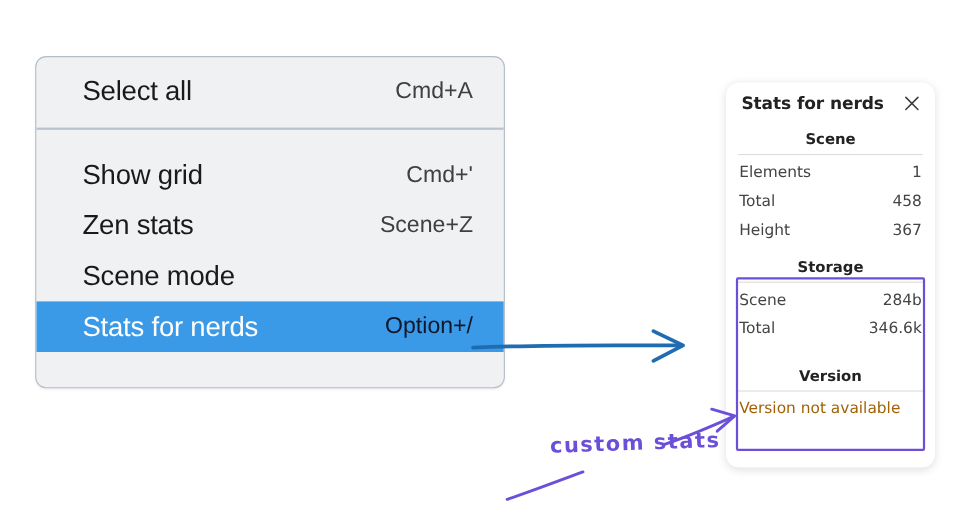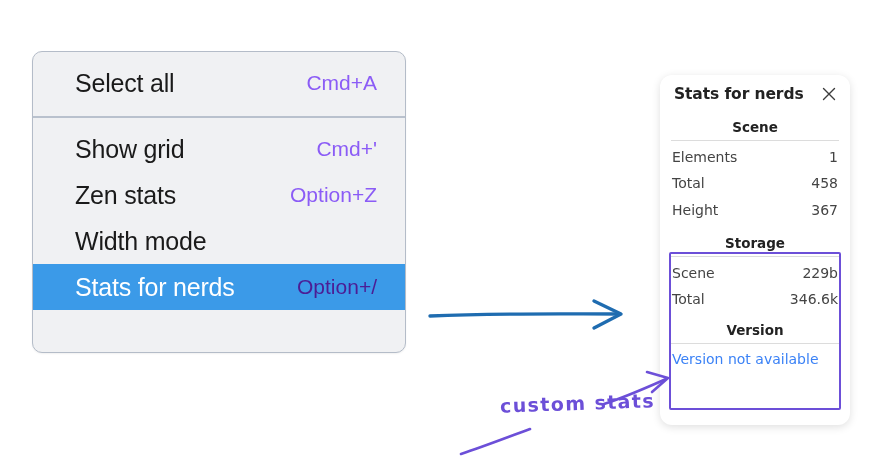--- a/index.html
+++ b/index.html
@@ -14,31 +14,31 @@
     overflow: hidden;
     font-family: "Liberation Sans", sans-serif;
     -webkit-font-smoothing: antialiased;
   }
 
   
   #context-menu {
     position: absolute;
     left: 32px;
     top: 51px;
-    width: 374px;
+    width: 427px;
     height: 302px;
     background: #f0f1f3;
     border: 1px solid #b4bcc8;
     border-radius: 10px;
     box-sizing: border-box;
     overflow: hidden;
     box-shadow: 0 1px 2px rgba(0,0,0,0.06);
   }
   .menu-group {
-    padding: 8px 0;
+    padding: 18px 0;
   }
   .menu-group.first {
     border-bottom: 2px solid #b9c1cd;
     padding: 8px 0 10px 0;
   }
   .menu-row {
     display: flex;
     align-items: center;
     height: 46px;
     padding: 0 28px 0 42px;
@@ -47,28 +47,28 @@
   }
   .menu-row .label {
     font-size: 25px;
     color: #1a1a1a;
     letter-spacing: -0.2px;
     white-space: nowrap;
   }
   .menu-row .shortcut {
     margin-left: auto;
     font-size: 21px;
-    color: #8b5cf6;
+    color: #404040;
     white-space: nowrap;
   }
   .menu-row.selected {
     background: #3b9ae8;
   }
   .menu-row.selected .label { color: #ffffff; }
-  .menu-row.selected .shortcut { color: #4c1d95; }
+  .menu-row.selected .shortcut { color: #0f172a; }
 
   
   #stats-panel {
     position: absolute;
     left: 660px;
     top: 75px;
     width: 190px;
     height: 350px;
     background: #ffffff;
     border-radius: 12px;
@@ -117,21 +117,21 @@
     justify-content: space-between;
     font-size: 14px;
     color: #444444;
     padding: 3px 3px 3px 3px;
     line-height: 1.45;
     text-align: right;
   }
   .stat-row .v { font-variant-numeric: tabular-nums; }
   .stat-note {
     font-size: 14px;
-    color: #3b82f6;
+    color: #a16207;
     padding: 4px 15px 3px 3px;
   }
 
   
   #custom-stats-box {
     position: absolute;
     left: 669px;
     top: 252px;
     width: 172px;
     height: 158px;
@@ -173,24 +173,24 @@
     </div>
   </div>
 
   <div class="menu-group">
     <div class="menu-row">
       <span class="label">Show grid</span>
       <span class="shortcut">Cmd+'</span>
     </div>
     <div class="menu-row">
       <span class="label">Zen stats</span>
-      <span class="shortcut">Option+Z</span>
-    </div>
-    <div class="menu-row">
-      <span class="label">Width mode</span>
+      <span class="shortcut">Scene+Z</span>
+    </div>
+    <div class="menu-row">
+      <span class="label">Scene mode</span>
     </div>
     <div class="menu-row selected">
       <span class="label">Stats for nerds</span>
       <span class="shortcut">Option+/</span>
     </div>
   </div>
 
 </div>
 
 <div id="stats-panel">
@@ -219,29 +219,29 @@
       <span class="k">Height</span>
       <span class="v">367</span>
     </div>
   </div>
 
   <div style="margin-top:6px;">
     <div class="section-head">Storage</div>
     <div class="section-rule"></div>
     <div class="stat-row">
       <span class="k">Scene</span>
-      <span class="v">229b</span>
+      <span class="v">284b</span>
     </div>
     <div class="stat-row">
       <span class="k">Total</span>
       <span class="v">346.6k</span>
     </div>
   </div>
 
-  <div style="margin-top:4px;">
+  <div style="margin-top:16px;">
     <div class="section-head">Version</div>
     <div class="section-rule"></div>
     <div class="stat-note">Version not available</div>
   </div>
 
 </div>
 
 <div id="custom-stats-box"></div>
 
 <div id="annotations">

